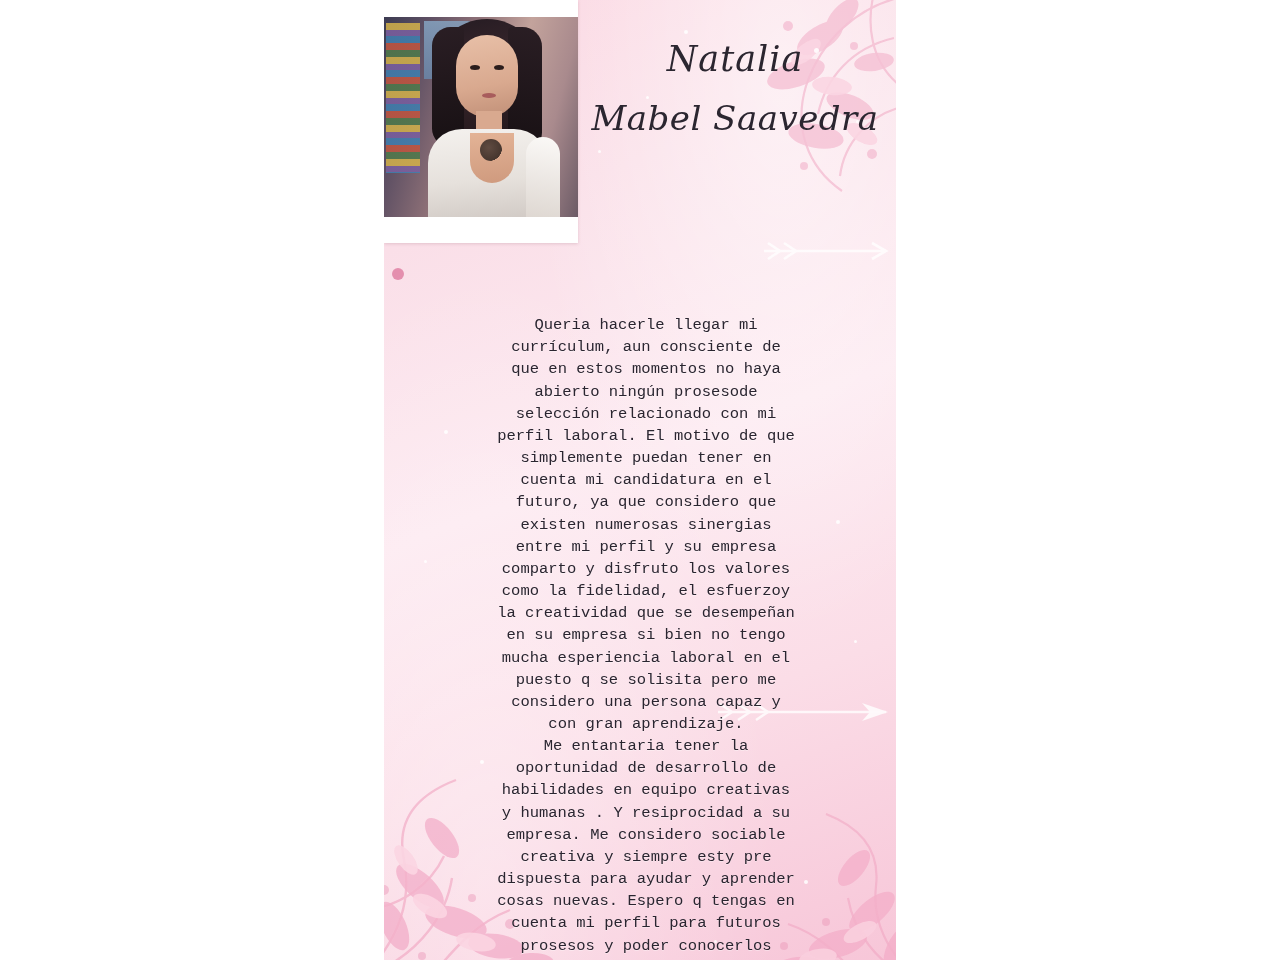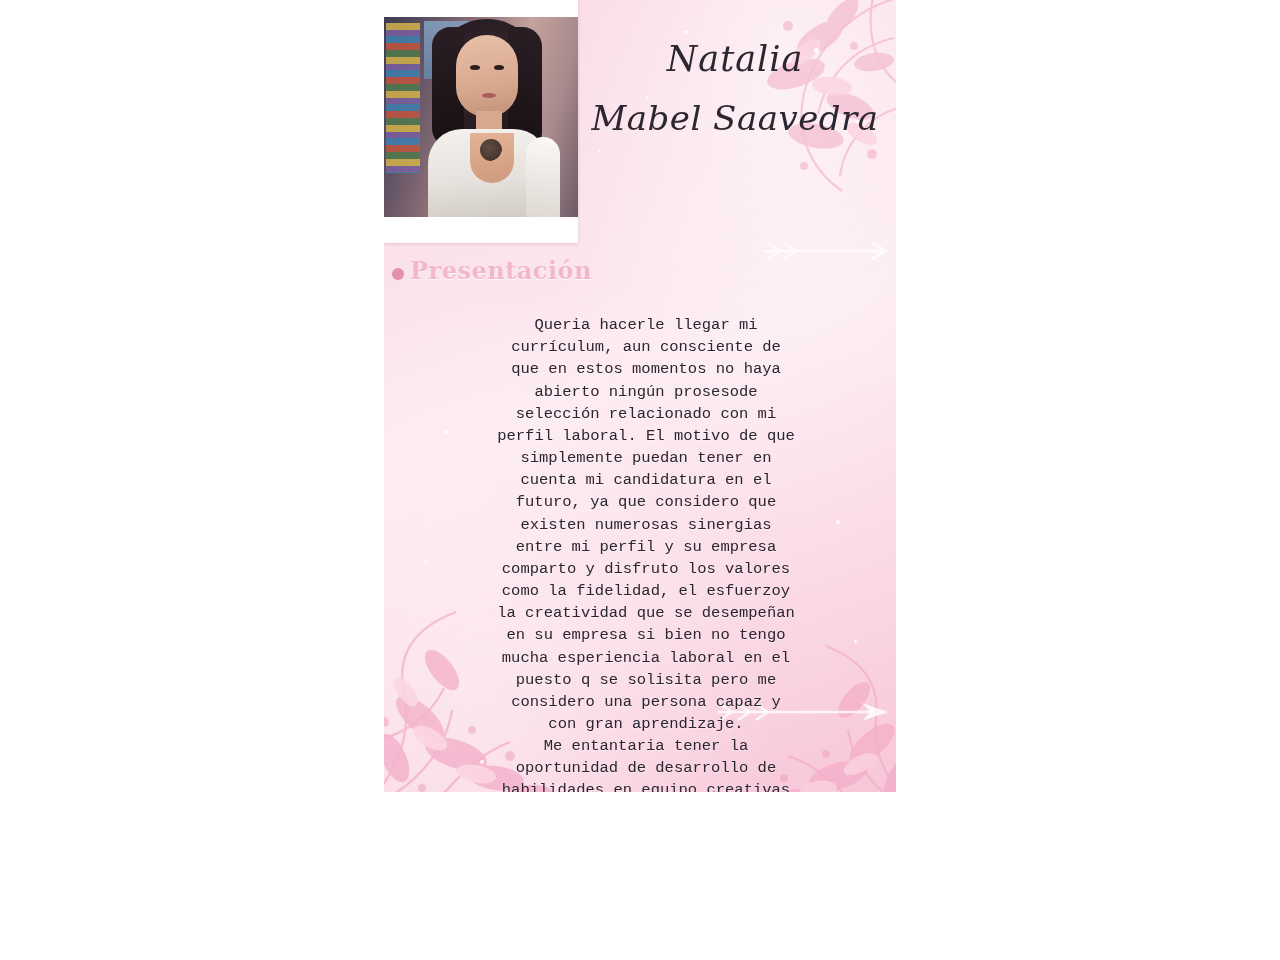--- a/index.html
+++ b/index.html
@@ -18,21 +18,21 @@
     width: 1280px;
     height: 960px;
     background: #ffffff;
   }
   
   #card {
     position: absolute;
     left: 384px;
     top: 0px;
     width: 512px;
-    height: 792px;
+    height: 960px;
     overflow: hidden;
     background:
       radial-gradient(ellipse at 78% 8%, rgba(255,255,255,0.55) 0%, rgba(255,255,255,0) 45%),
       radial-gradient(ellipse at 20% 92%, rgba(255,255,255,0.35) 0%, rgba(255,255,255,0) 50%),
       linear-gradient(160deg, #fbd6e1 0%, #fadfe8 22%, #fdeaf1 48%, #fbdde7 72%, #f7c6d8 100%);
   }
   
   .floral {
     position: absolute;
     pointer-events: none;
@@ -388,21 +388,20 @@
           <line x1="4" y1="11" x2="126" y2="11"></line>
           <path d="M112 3 L126 11 L112 19"></path>
           <path d="M8 3 L20 11 L8 19"></path>
           <path d="M24 3 L36 11 L24 19"></path>
         </g>
       </svg>
     </div>
 
     <div id="section-row">
       <div id="section-bullet"></div>
-      <div id="section-title">Presentación</div>
     </div>
 
     <div id="arrow-mid">
       <svg viewBox="0 0 180 24" width="180" height="24" xmlns="http://www.w3.org/2000/svg">
         <g stroke="#ffffff" stroke-width="2.6" fill="none" opacity="0.92">
           <line x1="6" y1="12" x2="174" y2="12"></line>
           <path d="M8 4 L20 12 L8 20"></path>
           <path d="M26 4 L38 12 L26 20"></path>
           <path d="M44 4 L56 12 L44 20"></path>
         </g>

